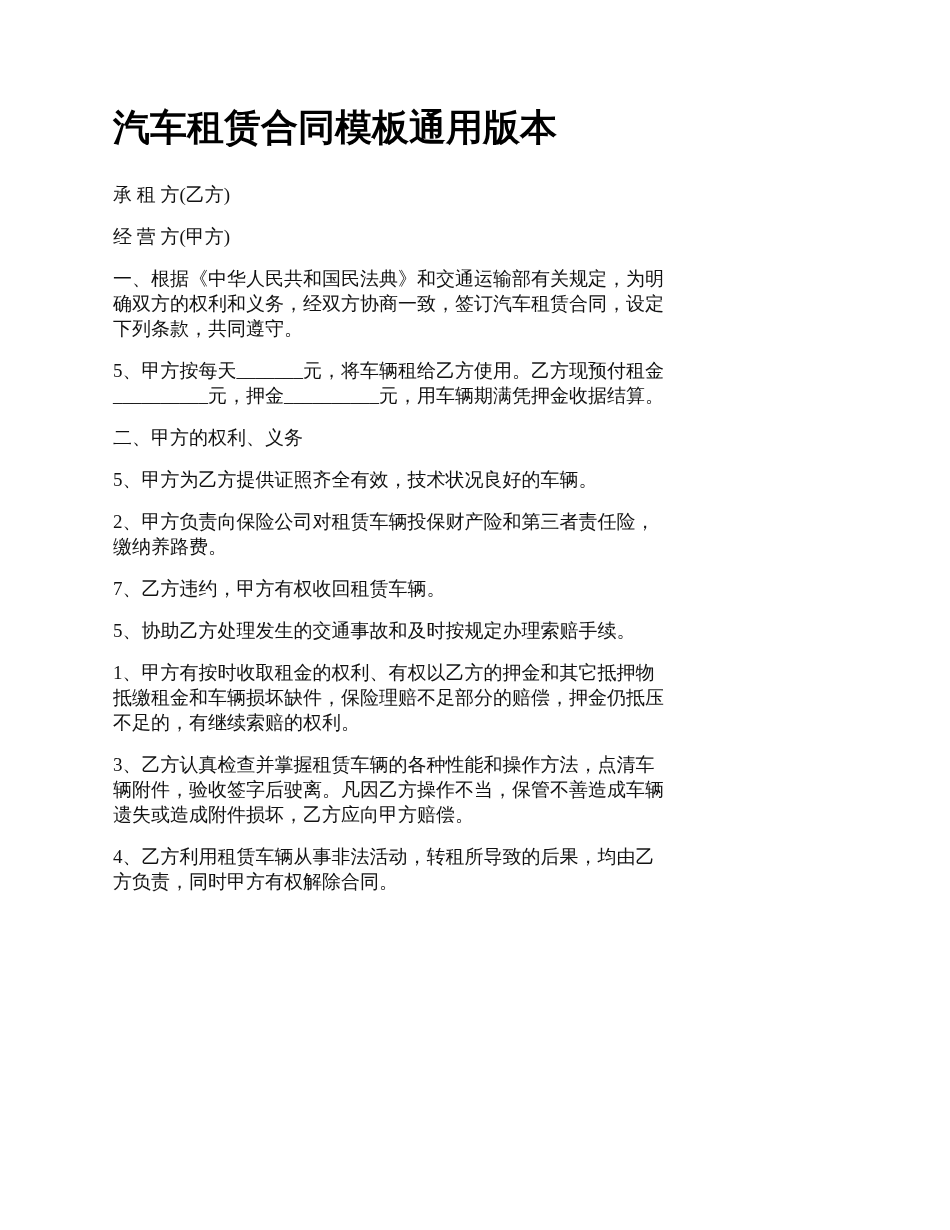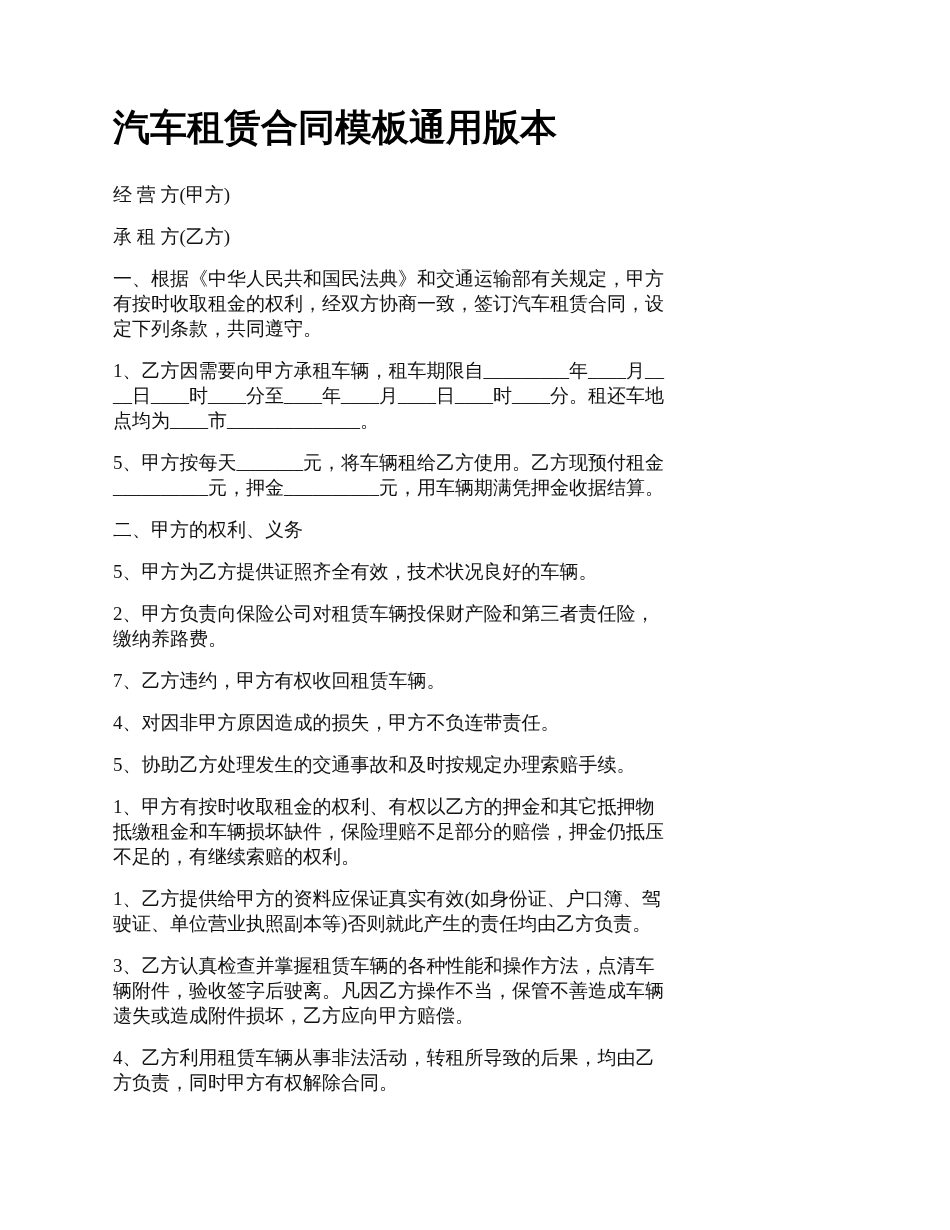--- a/index.html
+++ b/index.html
@@ -38,45 +38,42 @@
     color: #111111;
   }
 </style>
 </head>
 <body>
 
 <div class="page">
 
   <h1 class="doc-title">汽车租赁合同模板通用版本</h1>
 
+  <p class="para">承 租 方(乙方)</p>
+
   <p class="para">经 营 方(甲方)</p>
 
-  <p class="para">承 租 方(乙方)</p>
+  <p class="para">一、根据《中华人民共和国民法典》和交通运输部有关规定，为明确双方的权利和义务，经双方协商一致，签订汽车租赁合同，设定下列条款，共同遵守。</p>
 
-  <p class="para">一、根据《中华人民共和国民法典》和交通运输部有关规定，甲方有按时收取租金的权利，经双方协商一致，签订汽车租赁合同，设定下列条款，共同遵守。</p>
-
-  <p class="para">1、乙方因需要向甲方承租车辆，租车期限自_________年____月____日____时____分至____年____月____日____时____分。租还车地点均为____市______________。</p>
 
   <p class="para">5、甲方按每天_______元，将车辆租给乙方使用。乙方现预付租金__________元，押金__________元，用车辆期满凭押金收据结算。</p>
 
   <p class="para">二、甲方的权利、义务</p>
 
   <p class="para">5、甲方为乙方提供证照齐全有效，技术状况良好的车辆。</p>
 
   <p class="para">2、甲方负责向保险公司对租赁车辆投保财产险和第三者责任险，缴纳养路费。</p>
 
   <p class="para">7、乙方违约，甲方有权收回租赁车辆。</p>
 
-  <p class="para">4、对因非甲方原因造成的损失，甲方不负连带责任。</p>
 
   <p class="para">5、协助乙方处理发生的交通事故和及时按规定办理索赔手续。</p>
 
   <p class="para">1、甲方有按时收取租金的权利、有权以乙方的押金和其它抵押物抵缴租金和车辆损坏缺件，保险理赔不足部分的赔偿，押金仍抵压不足的，有继续索赔的权利。</p>
 
 
-  <p class="para">1、乙方提供给甲方的资料应保证真实有效(如身份证、户口簿、驾驶证、单位营业执照副本等)否则就此产生的责任均由乙方负责。</p>
 
   <p class="para">3、乙方认真检查并掌握租赁车辆的各种性能和操作方法，点清车辆附件，验收签字后驶离。凡因乙方操作不当，保管不善造成车辆遗失或造成附件损坏，乙方应向甲方赔偿。</p>
 
 
   <p class="para">4、乙方利用租赁车辆从事非法活动，转租所导致的后果，均由乙方负责，同时甲方有权解除合同。</p>
 
 </div>
 
 </body></html>

